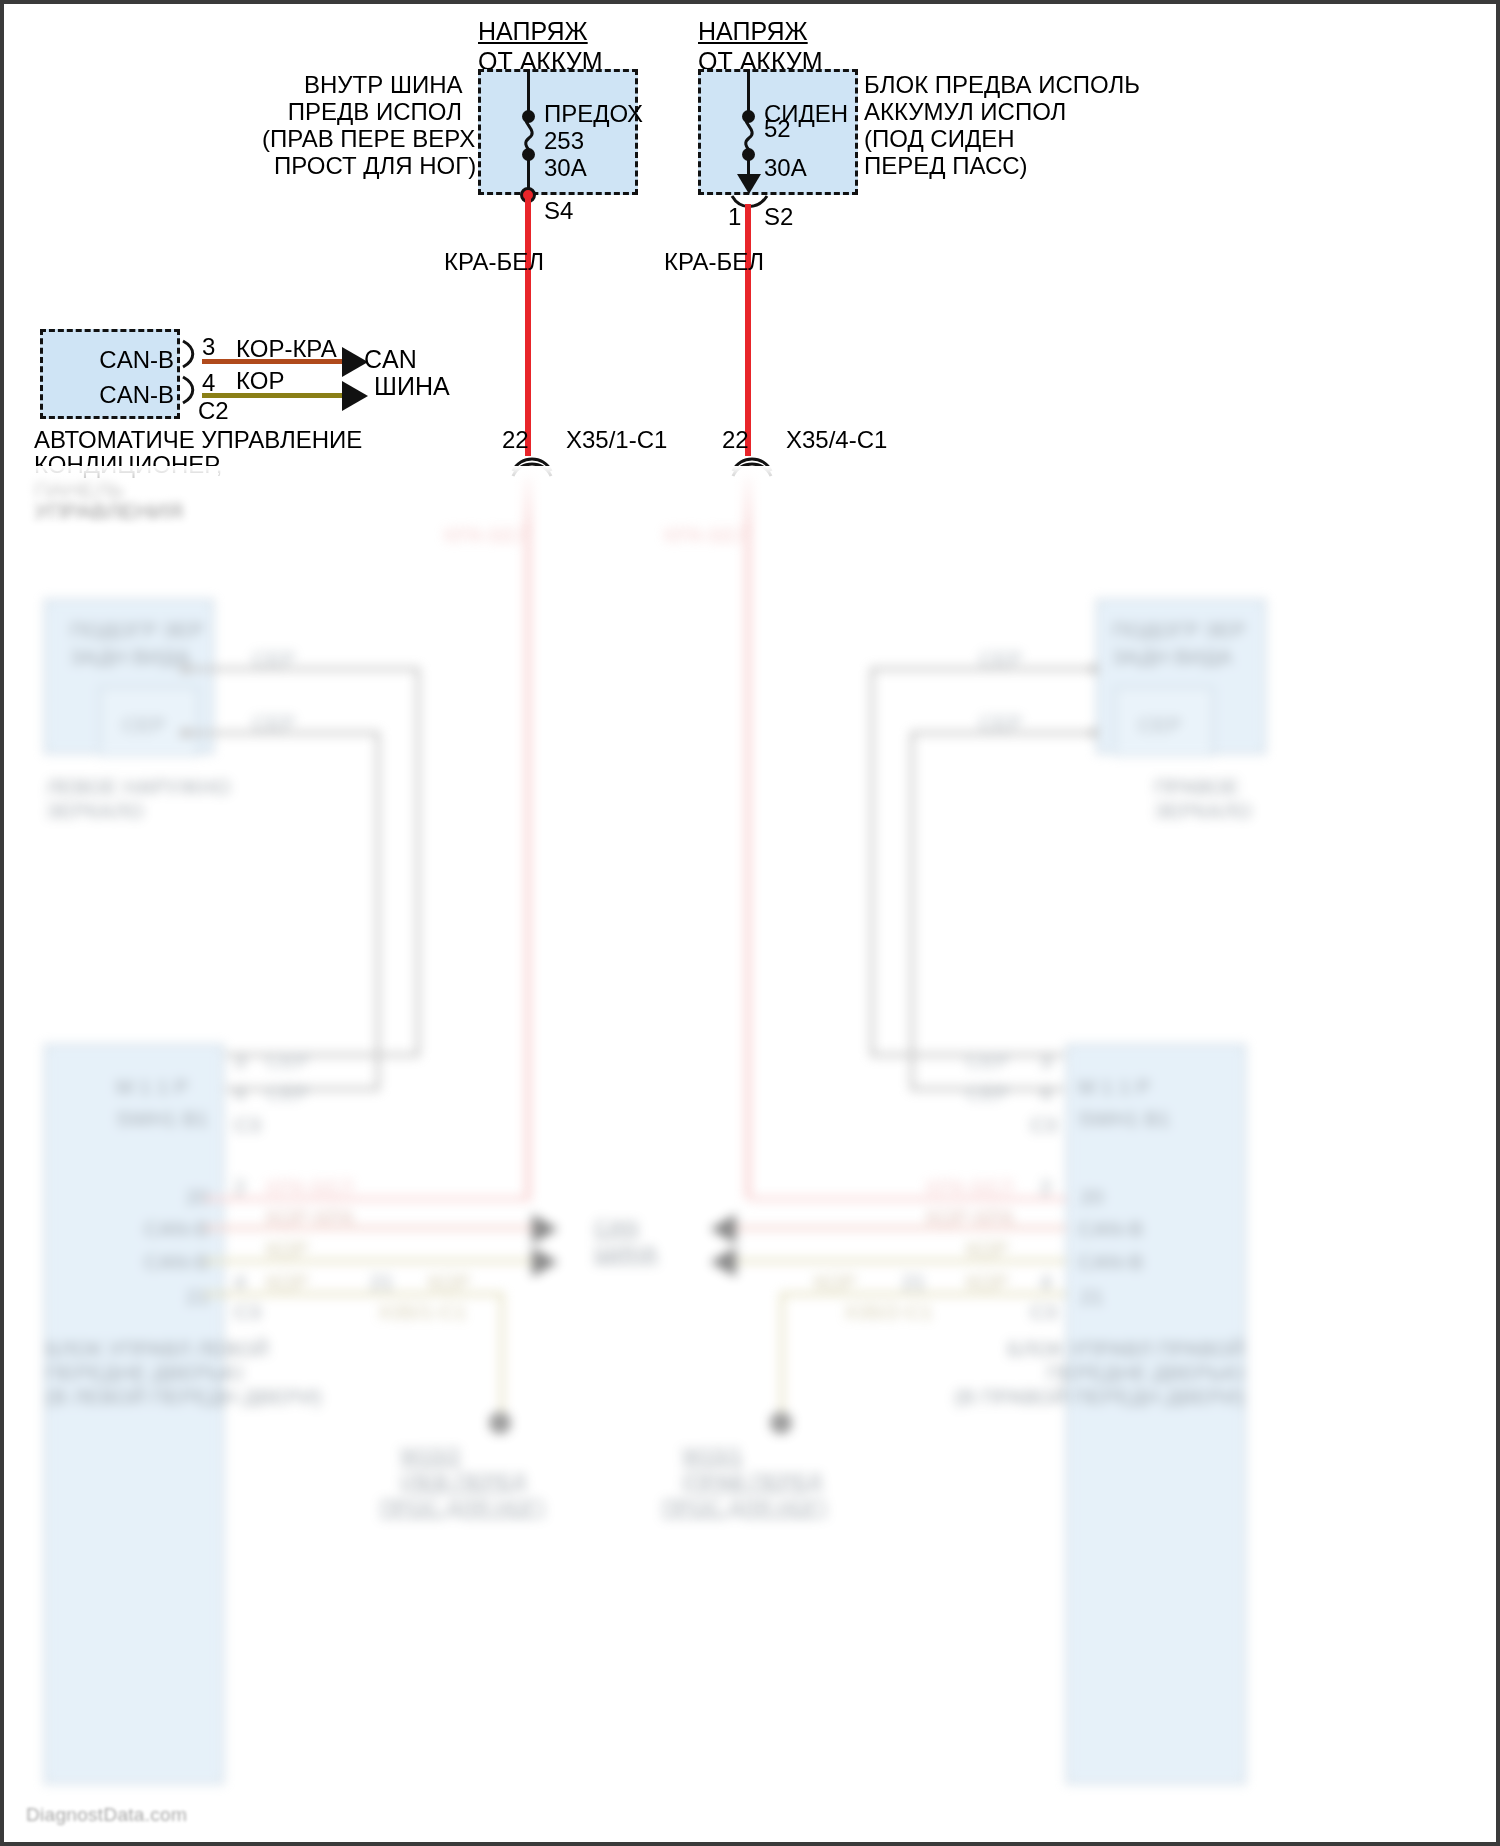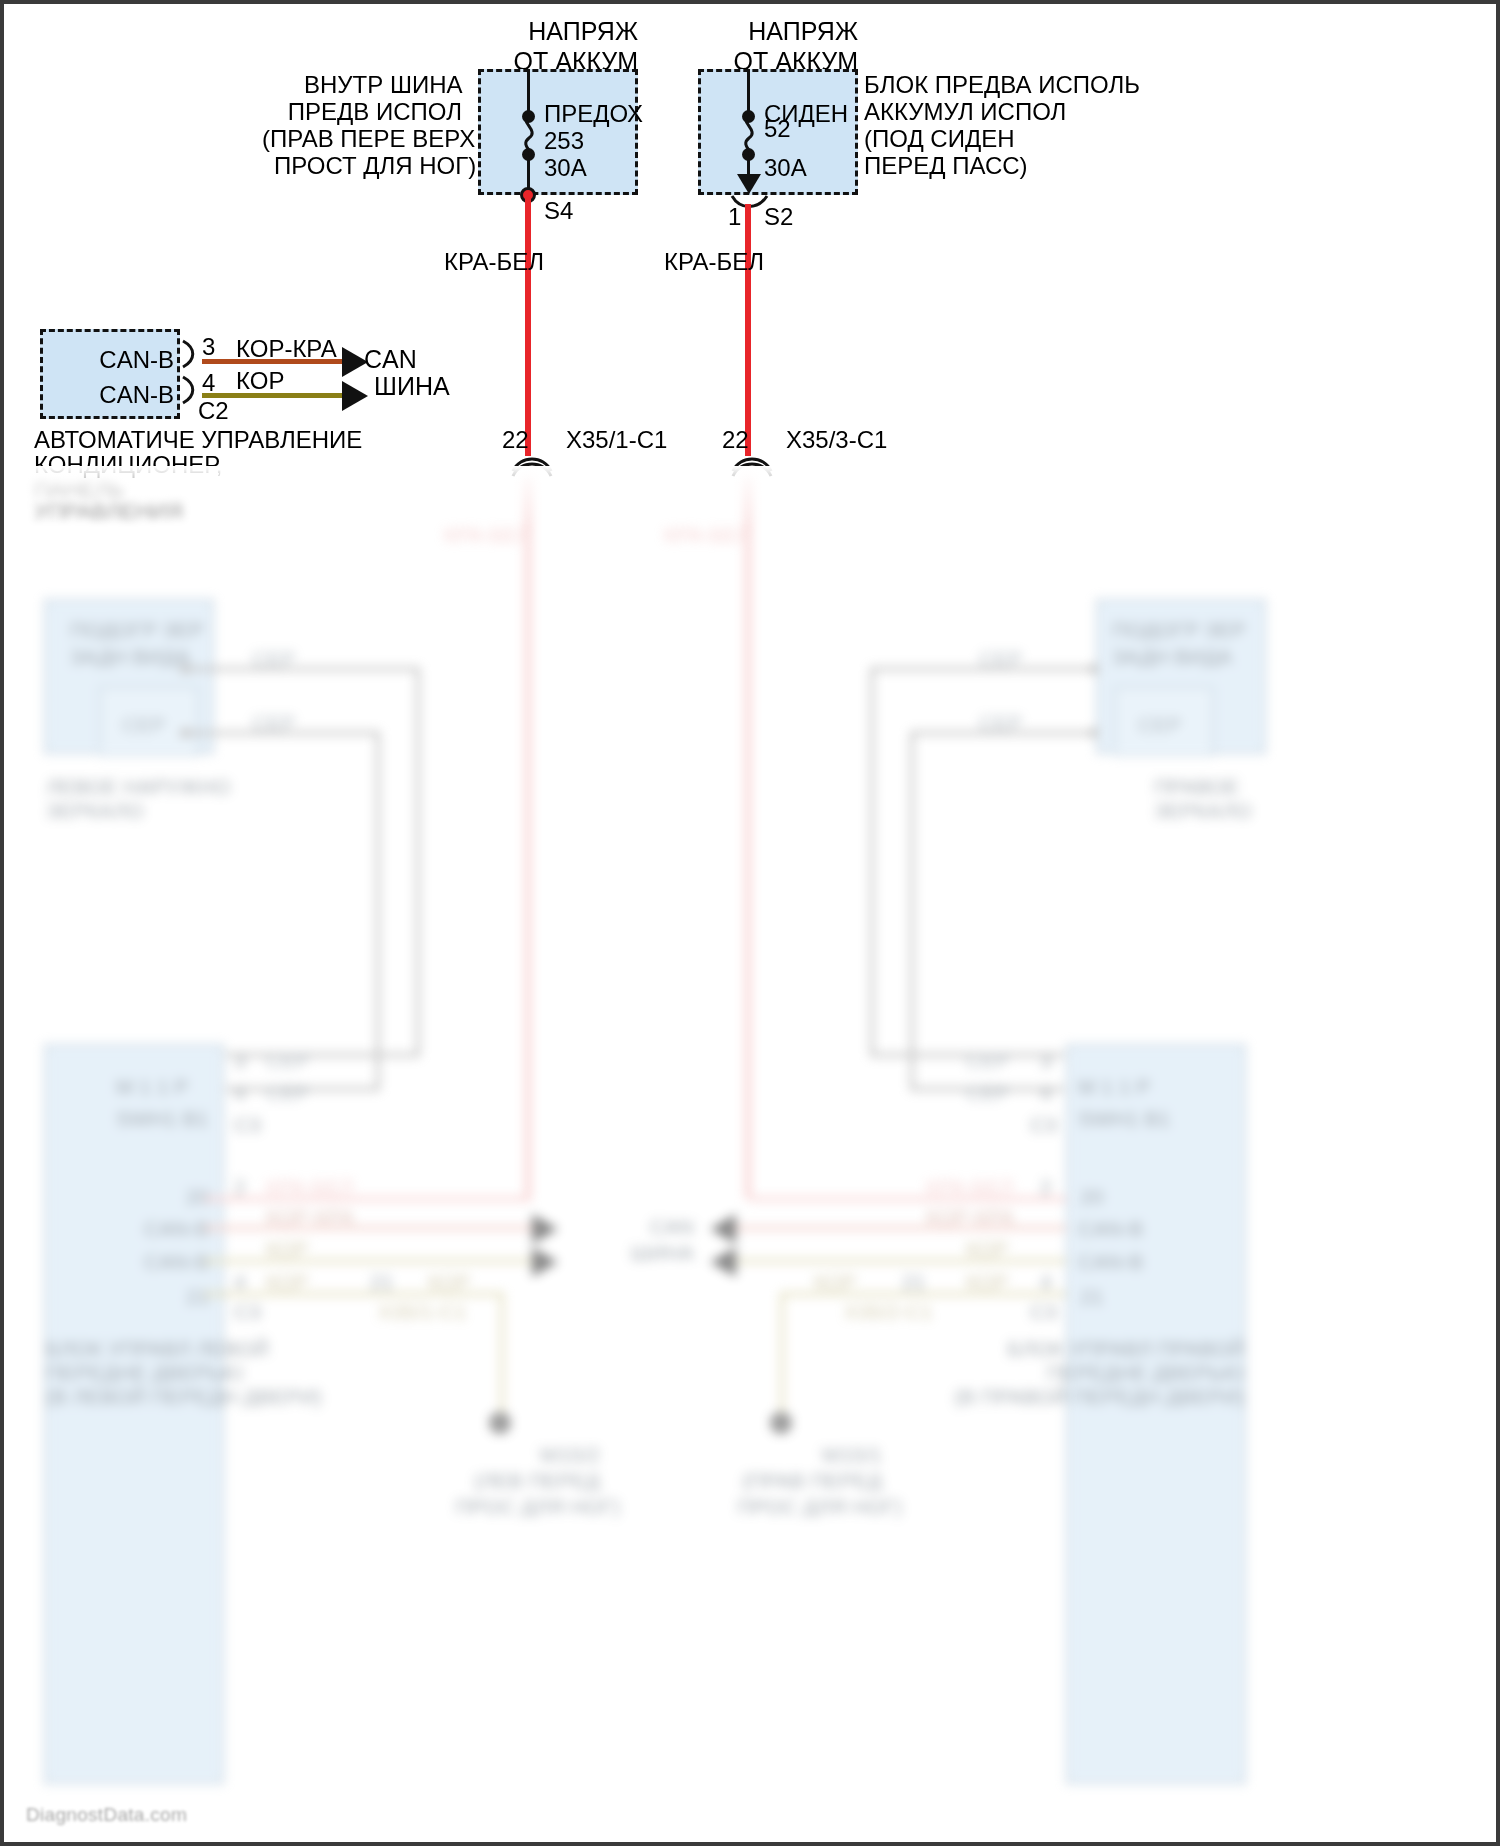--- a/index.html
+++ b/index.html
@@ -15,21 +15,21 @@
     overflow:hidden;
   }
 
   
   .abs{position:absolute;}
   .txt{position:absolute;white-space:pre;color:#000;line-height:1.22;}
   .t28{font-size:25px;}
   .t26{font-size:24px;}
   .t24{font-size:22px;}
   .t22{font-size:21px;}
-  .ctr{text-align:right;}
+  .ctr{text-align:left;text-decoration:underline;}
   .rgt{text-align:right;}
 
   .box-dash{
     position:absolute;
     background:#cfe4f5;
     border:3px dashed #111;
     box-sizing:border-box;
   }
   .wire-red{position:absolute;background:#e8252a;}
   .wire-blk{position:absolute;background:#111;}
@@ -144,21 +144,21 @@
 
   <svg class="conn-brk" style="left:726px;top:190px;" width="40" height="18">
     <path d="M2 2 C 10 16, 28 16, 37 2" stroke="#111" stroke-width="3" fill="none"></path>
   </svg>
   <div class="txt t26" style="left:724px;top:198px;">1</div>
   <div class="txt t26" style="left:760px;top:198px;">S2</div>
 
   <div class="wire-red" style="left:741px;top:200px;width:6px;height:252px;"></div>
   <div class="txt t26" style="left:660px;top:243px;">КРА-БЕЛ</div>
   <div class="txt t26" style="left:718px;top:421px;">22</div>
-  <div class="txt t26" style="left:782px;top:421px;">X35/3-C1</div>
+  <div class="txt t26" style="left:782px;top:421px;">X35/4-C1</div>
   <svg class="conn-brk" style="left:726px;top:447px;" width="44" height="26">
     <path d="M3 20 C 10 4, 34 4, 41 20" stroke="#111" stroke-width="3" fill="none"></path>
     <path d="M3 25 C 10 9, 34 9, 41 25" stroke="#111" stroke-width="3" fill="none"></path>
   </svg>
 
   <div class="box-dash" style="left:36px;top:325px;width:140px;height:90px;"></div>
   <div class="txt t26 rgt" style="left:60px;top:341px;width:110px;">CAN-B</div>
   <div class="txt t26 rgt" style="left:60px;top:376px;width:110px;">CAN-B</div>
 
   <svg class="conn-brk" style="left:176px;top:335px;" width="22" height="30">

